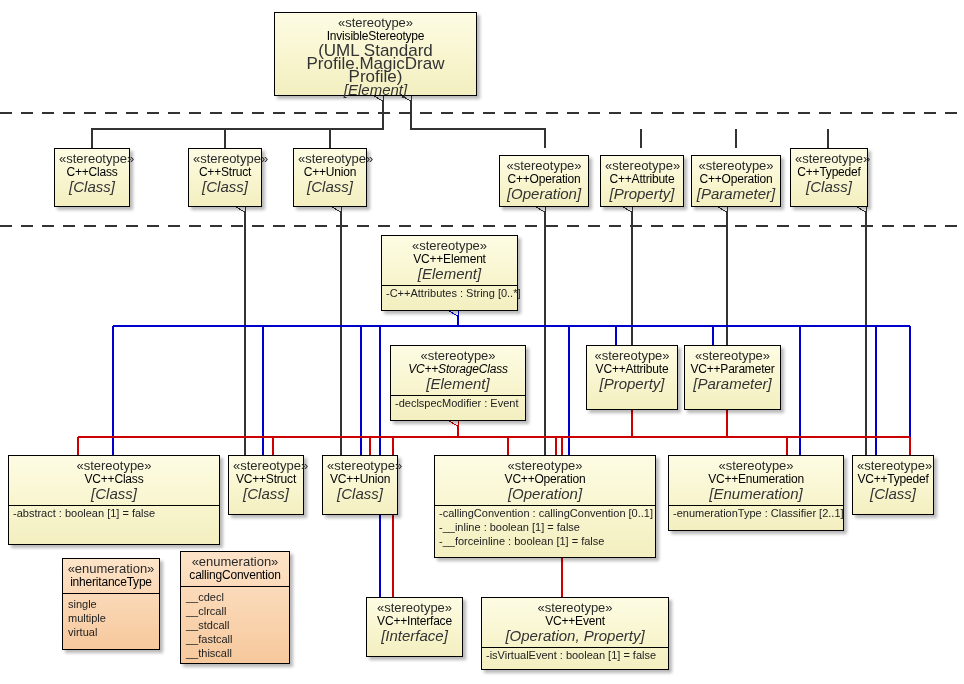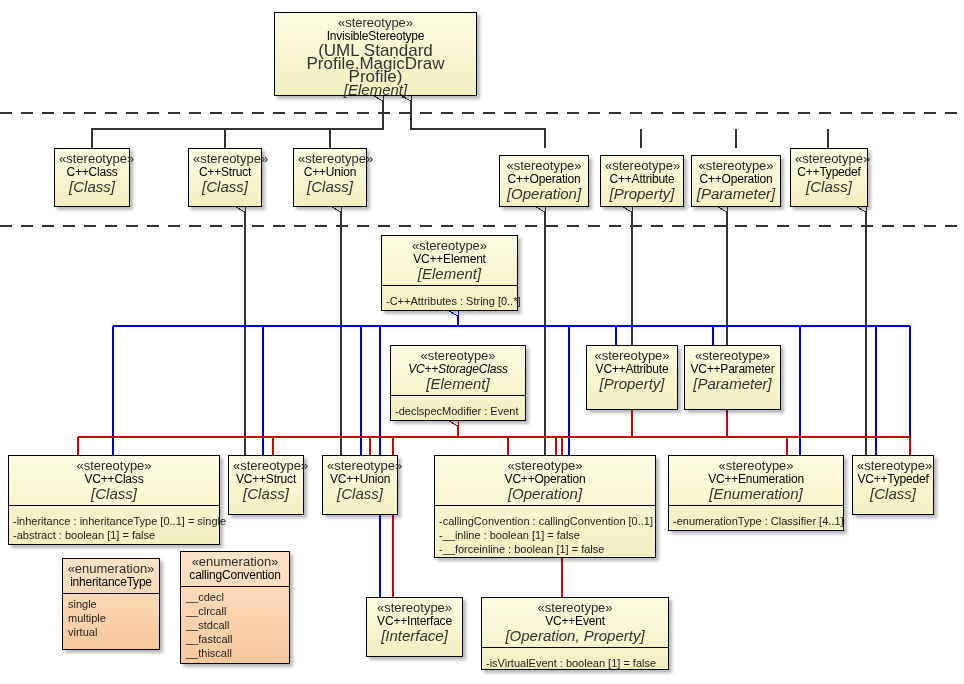--- a/index.html
+++ b/index.html
@@ -10,21 +10,21 @@
         background:linear-gradient(180deg,#fdfce3 0%,#f8f5cf 55%,#f3efc0 100%);
         box-shadow:3px 3px 3px rgba(0,0,0,0.28);z-index:5;}
   .node.enum{background:linear-gradient(180deg,#fde3c8 0%,#f9d3ae 60%,#f6c89c 100%);}
   .hdr{padding:3px 4px 4px 4px;text-align:center;}
   .stereo{font-size:13px;color:#2a2a2a;line-height:13px;text-align:center;}
   .nm{font-weight:normal;font-size:12px;color:#000;line-height:15px;letter-spacing:-0.2px;}
   .nm.ital{font-style:italic;}
   .qual{font-size:17px;color:#333;line-height:13px;}
   .meta{font-size:15px;color:#333;line-height:14px;font-style:italic;}
   .sep{border-top:1px solid #000;}
-  .attrs{padding:8px 4px 3px 4px;}
+  .attrs{padding:0 4px 3px 4px;}
   .attr{font-size:11px;color:#222;line-height:14px;white-space:nowrap;}
   .lits{padding:3px 4px 4px 5px;}
   .lit{font-size:11px;color:#222;line-height:14px;white-space:nowrap;}
 </style>
 </head>
 <body>
 
 <div id="canvas">
 
   <svg class="wires" shape-rendering="crispEdges">
@@ -217,21 +217,20 @@
     </div>
   </div>
 
   <div class="node" style="left:8px;top:455px;width:212px;height:90px;">
     <div class="hdr">
       <div class="stereo">«stereotype»</div>
       <div class="nm">VC++Class</div>
       <div class="meta">[Class]</div>
     </div>
     <div class="sep attrs">
-      <div class="attr">-inheritance : inheritanceType [0..1] = single</div>
       <div class="attr">-abstract : boolean [1] = false</div>
     </div>
   </div>
 
   <div class="node" style="left:228px;top:455px;width:76px;height:60px;">
     <div class="hdr">
       <div class="stereo">«stereotype»</div>
       <div class="nm">VC++Struct</div>
       <div class="meta">[Class]</div>
     </div>
@@ -258,21 +257,21 @@
     </div>
   </div>
 
   <div class="node" style="left:668px;top:455px;width:176px;height:76px;">
     <div class="hdr">
       <div class="stereo">«stereotype»</div>
       <div class="nm">VC++Enumeration</div>
       <div class="meta">[Enumeration]</div>
     </div>
     <div class="sep attrs">
-      <div class="attr">-enumerationType : Classifier [4..1]</div>
+      <div class="attr">-enumerationType : Classifier [2..1]</div>
     </div>
   </div>
 
   <div class="node" style="left:852px;top:455px;width:82px;height:60px;">
     <div class="hdr">
       <div class="stereo">«stereotype»</div>
       <div class="nm">VC++Typedef</div>
       <div class="meta">[Class]</div>
     </div>
   </div>

